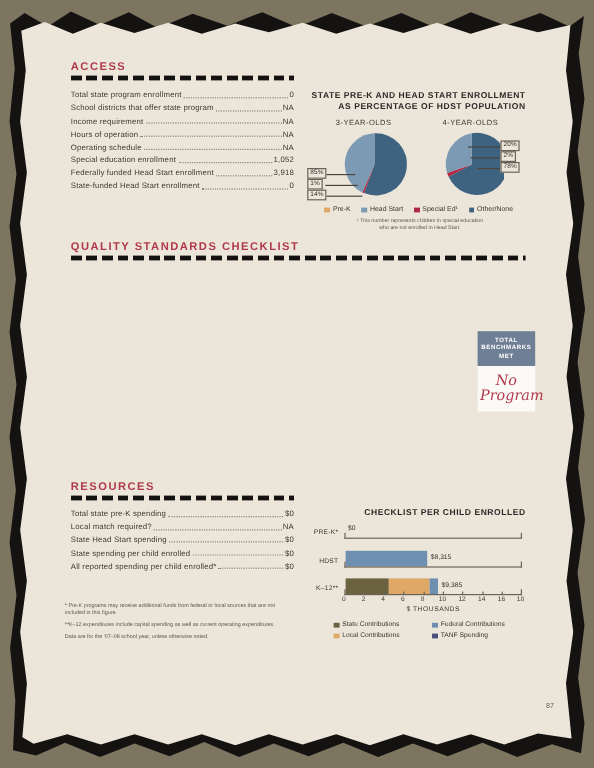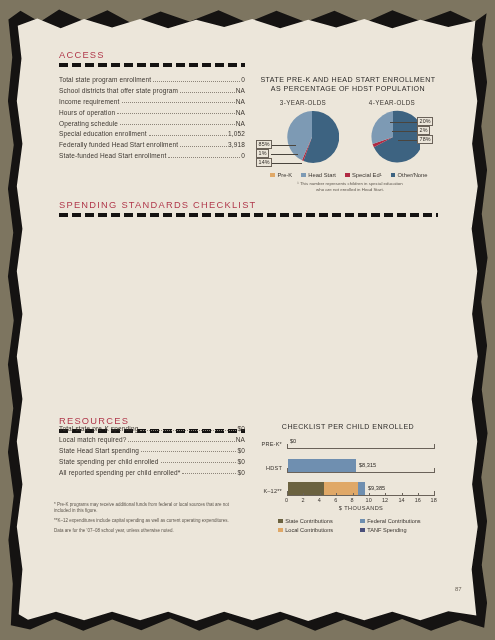--- a/index.html
+++ b/index.html
@@ -44,42 +44,42 @@
       1.8% 91%, 0.6% 84%, 1.8% 77%, 0.6% 70%, 1.8% 63%, 0.6% 56%,
       1.8% 49%, 0.6% 42%, 1.8% 35%, 0.6% 28%, 1.8% 21%, 0.6% 14%, 1.6% 7%
     );
   }
 
   .content{ position:absolute; left:0; top:0; width:495px; height:640px; }
 
   
   .sec-head{ position:absolute; }
   .sec-title{
-    color:#b0384b; font-size:9.3px; letter-spacing:1.25px; font-weight:normal;
+    color:#b0384b; font-size:9.3px; letter-spacing:1.25px; font-weight:bold;
     white-space:nowrap;
   }
   .dash-rule{
     margin-top:3px; height:4px;
     background:repeating-linear-gradient(to right,#151312 0 9px,#ece6da 9px 13px);
   }
 
   
   .dl-row{
     display:flex; align-items:flex-end; font-size:6.5px; color:#3c3630;
     margin-bottom:3.9px; letter-spacing:.15px;
   }
   .dl-label{ white-space:nowrap; }
   .dl-dots{
     flex:1; border-bottom:1px dotted #8d857a; margin:0 1px 1.3px 2px; height:1px;
   }
   .dl-val{ white-space:nowrap; }
 
   
   .chart-title{
-    text-align:center; font-size:7.1px; font-weight:normal; color:#2c2a28;
+    text-align:right; font-size:7.1px; font-weight:bold; color:#2c2a28;
     letter-spacing:.45px; line-height:9.4px;
   }
   .pie-sub{
     font-size:6.3px; color:#3a3530; letter-spacing:.4px; text-align:center;
   }
   .callout-box{
     position:absolute; font-size:5.4px; color:#2e2a26;
     border:.7px solid #6a6259; background:#ece6da;
     padding:.4px 1.6px; letter-spacing:.1px;
   }
@@ -242,26 +242,37 @@
       <span class="lg">
         <span class="sw" style="background:#3d6381;"></span>
         <span>Other/None</span>
       </span>
     </div>
 
     <div class="foot-note" style="position:absolute; left:276px; top:181px; width:148px;">¹ This number represents children in special education</div>
     <div class="foot-note" style="position:absolute; left:276px; top:186.5px; width:148px;">who are not enrolled in Head Start.</div>
 
     <div class="sec-head" style="left:59px; top:200px; width:379px;">
-      <div class="sec-title">SPENDING STANDARDS CHECKLIST</div>
+      <div class="sec-title">QUALITY STANDARDS CHECKLIST</div>
       <div class="dash-rule"></div>
     </div>
 
-
-    <div class="sec-head" style="left:59px; top:416px; width:186px;">
+    <div class="bench" style="left:398px; top:276px;">
+      <div class="bench-top">
+        <div>TOTAL</div>
+        <div>BENCHMARKS</div>
+        <div>MET</div>
+      </div>
+      <div class="bench-bot">
+        <div>No</div>
+        <div>Program</div>
+      </div>
+    </div>
+
+    <div class="sec-head" style="left:59px; top:400px; width:186px;">
       <div class="sec-title">RESOURCES</div>
       <div class="dash-rule"></div>
     </div>
 
     <div style="position:absolute; left:59px; top:425px; width:186px;">
       <div class="dl-row">
         <span class="dl-label">Total state pre-K spending</span>
         <span class="dl-dots"></span>
         <span class="dl-val">$0</span>
       </div>

